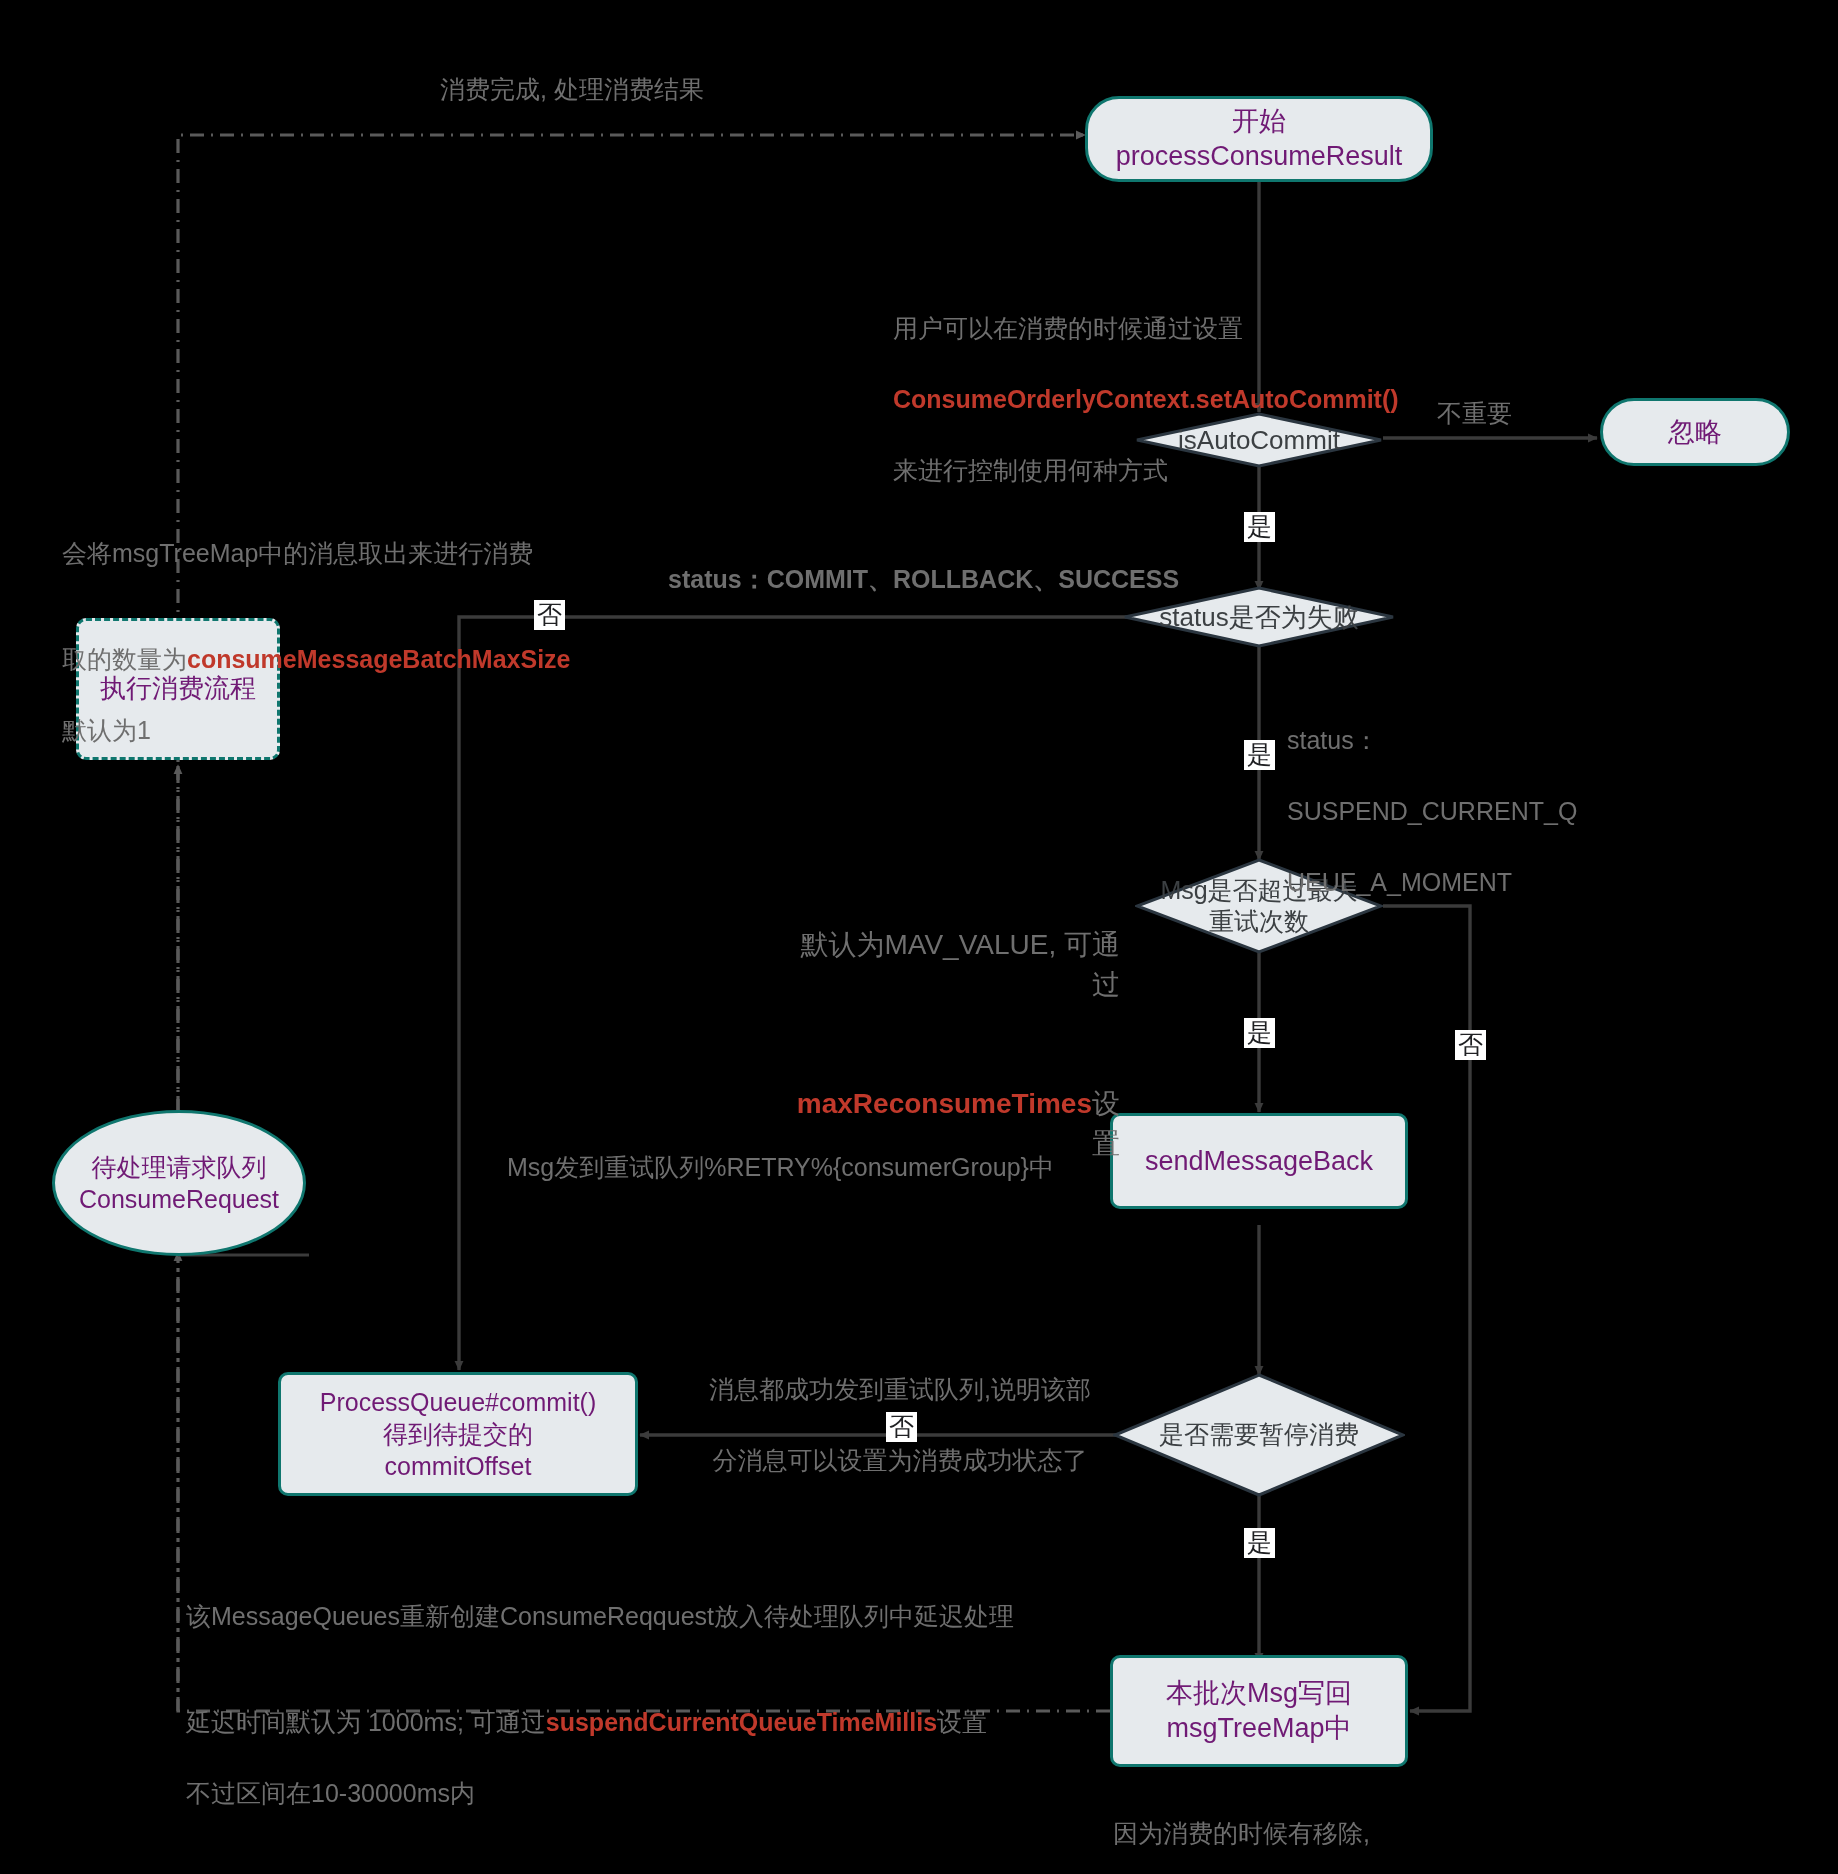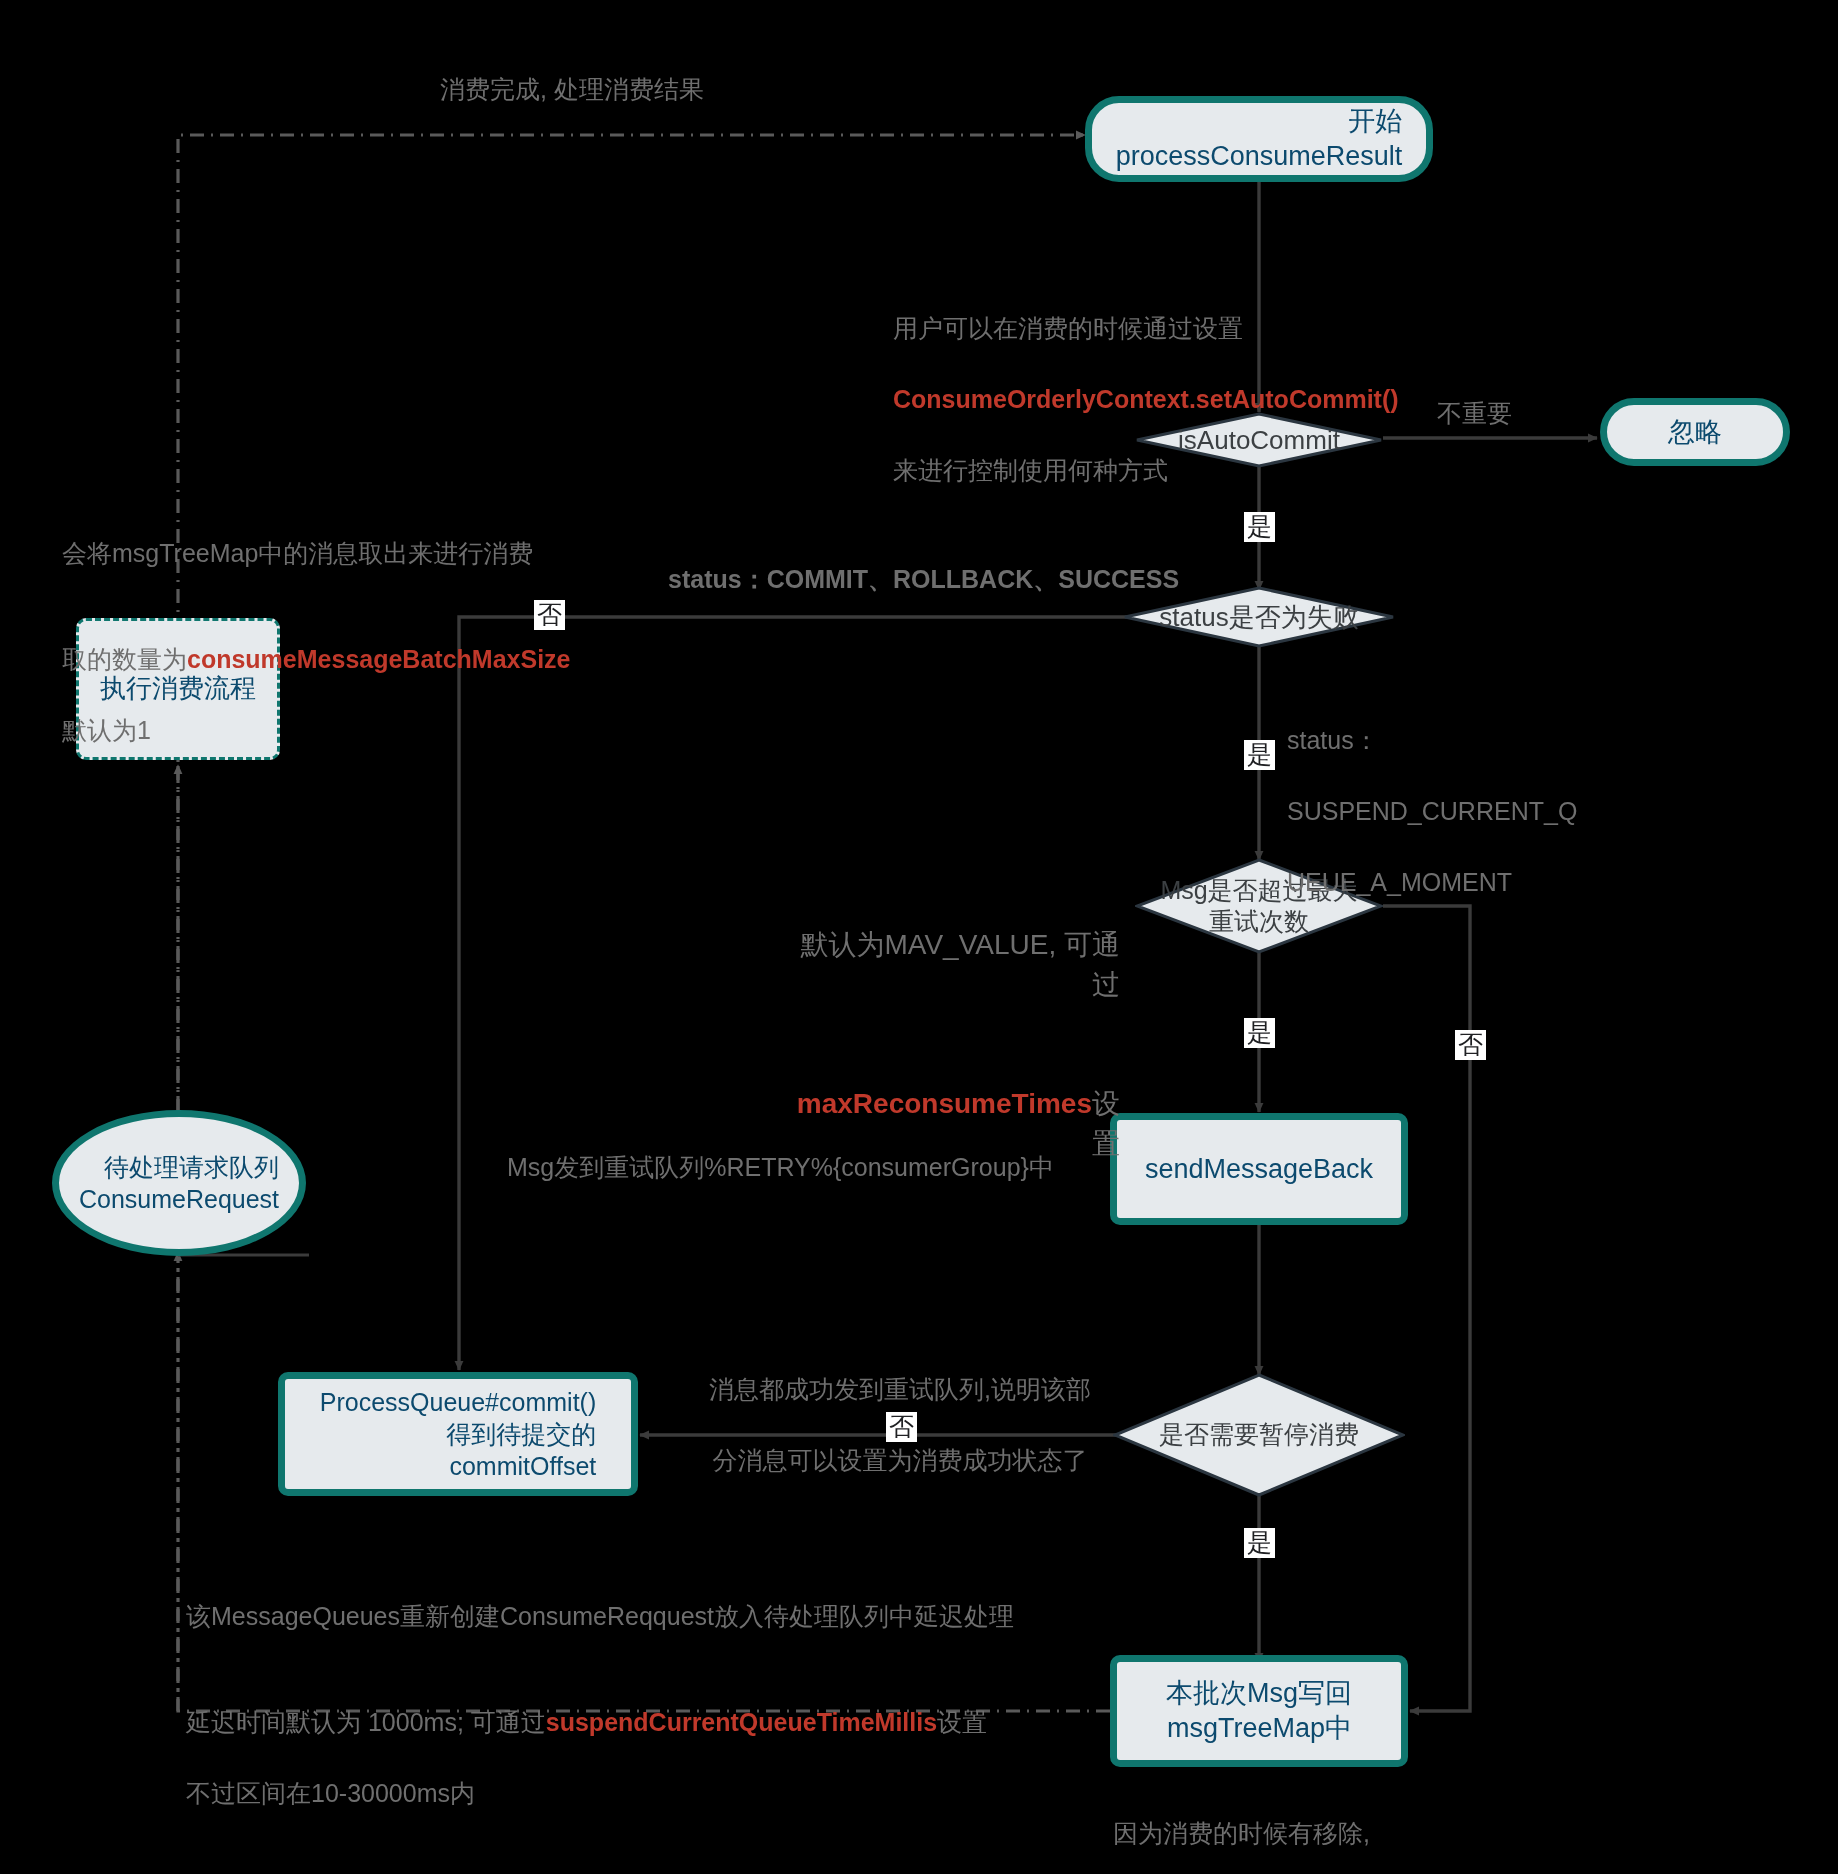--- a/index.html
+++ b/index.html
@@ -1,22 +1,22 @@
 <!DOCTYPE html>
 <html><head>
 <meta charset="utf-8">
 <style>
   html,body{margin:0;padding:0;background:#000;}
   #root{position:relative;width:1838px;height:1874px;background:#000;
         font-family:"Liberation Sans","DejaVu Sans",sans-serif;overflow:hidden;}
   svg#wires{position:absolute;left:0;top:0;width:1838px;height:1874px;}
 
   .node{position:absolute;box-sizing:border-box;display:flex;align-items:center;
-        justify-content:center;text-align:right;color:#0c4a6e;
-        background:#e6eaed;border:7px solid #0f766e;line-height:1.28;}
+        justify-content:center;text-align:center;color:#701a75;
+        background:#e6eaed;border:3px solid #0f766e;line-height:1.28;}
   .node .t{padding:0 8px;}
   .n-term{border-radius:34px;}
   .n-ellipse{border-radius:50%;}
   .n-dashed{border-style:dashed;border-width:3px;}
   .n-rect{border-radius:10px;}
 
   .diamond{position:absolute;}
   .diamond .dlabel{position:absolute;left:0;top:0;width:100%;height:100%;
       display:flex;align-items:center;justify-content:center;text-align:center;
       color:#3c4043;line-height:1.25;pointer-events:none;}
@@ -109,21 +109,21 @@
       <polygon points="124,2 246,48 124,94 2,48" fill="#e6eaed" stroke="#2b3640" stroke-width="3"></polygon>
     </svg>
     <div class="dlabel" style="font-size:25px;">
       <div>
         <div>Msg是否超过最大</div>
         <div>重试次数</div>
       </div>
     </div>
   </div>
 
-  <div class="node n-rect" style="left:1110px;top:1113px;width:298px;height:112px;font-size:27px;">
+  <div class="node n-rect" style="left:1110px;top:1113px;width:298px;height:96px;font-size:27px;">
     <div class="t">sendMessageBack</div>
   </div>
 
   <div class="diamond" style="left:1113px;top:1373px;width:292px;height:124px;">
     <svg viewBox="0 0 292 124" width="292" height="124">
       <polygon points="146,2 290,62 146,122 2,62" fill="#e6eaed" stroke="#2b3640" stroke-width="3"></polygon>
     </svg>
     <div class="dlabel" style="font-size:25px;">是否需要暂停消费</div>
   </div>
 

